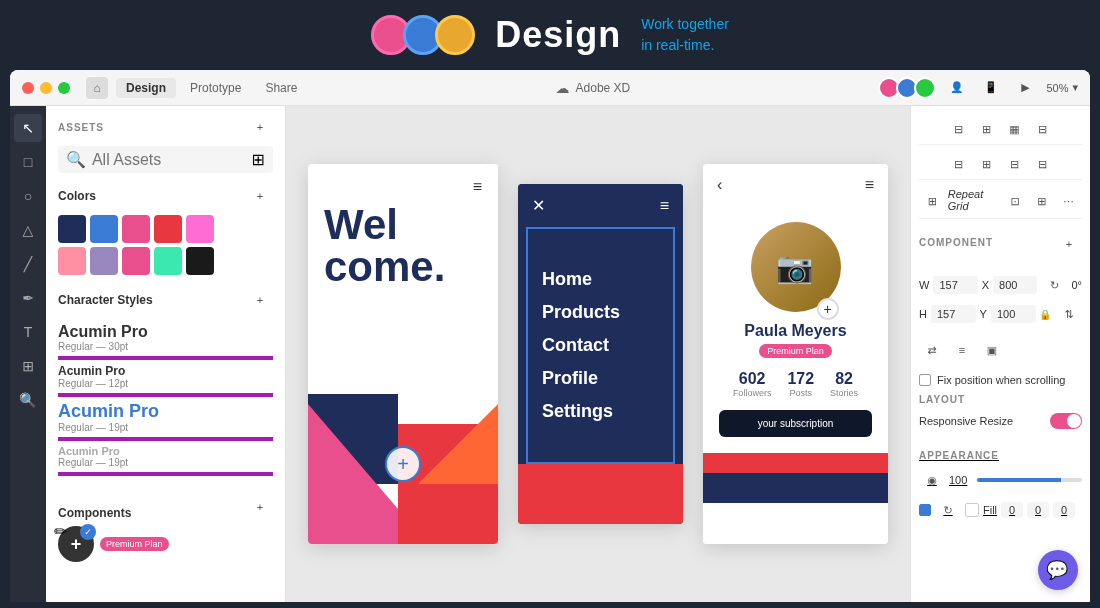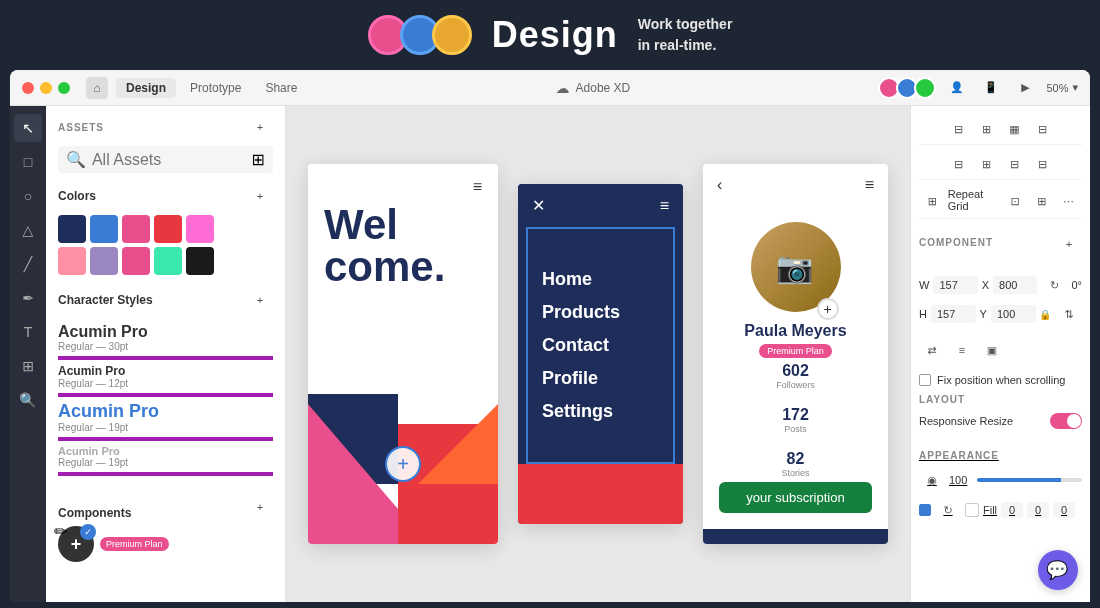--- a/index.html
+++ b/index.html
@@ -30,24 +30,23 @@
     .avatar-1 { background: #e84f8c; border-color: #ff6bb3; }
     .avatar-2 { background: #3a7bd5; border-color: #5ba3f5; }
     .avatar-3 { background: #e8a830; border-color: #ffc84a; }
     .banner-title {
       font-size: 36px;
       font-weight: 700;
       color: white;
       letter-spacing: 1px;
     }
     .banner-subtitle {
-      color: #e5e5e5;
+      color: #0ea5e9;
       font-size: 14px;
       line-height: 1.5;
-      font-weight: bold;
     }
 
     
     .app-window {
       background: #f0f0f0;
       margin: 0 10px;
       height: 532px;
       border-radius: 8px 8px 0 0;
       display: flex;
       flex-direction: column;
@@ -332,29 +331,28 @@
       display: flex; align-items: center; justify-content: center;
       font-size: 14px; color: #333; cursor: pointer;
     }
     .profile-img-wrap { position: relative; display: inline-block; }
     .profile-name { font-size: 16px; font-weight: 700; color: #1e2d5a; }
     .premium-badge {
       background: #e84f8c; color: white; font-size: 9px;
       padding: 2px 8px; border-radius: 8px; margin: 4px 0;
     }
     .profile-stats {
-      display: flex; gap: 16px; margin: 0 0; width: 100%;
+      display: flex; gap: 16px; margin: 8px 0; width: 100%;
       justify-content: center;
-      flex-direction: column;
     }
     .stat { text-align: center; }
     .stat-num { font-size: 16px; font-weight: 700; color: #1e2d5a; }
     .stat-label { font-size: 9px; color: #888; }
     .subscribe-btn {
-      background: #15803d; color: white; font-size: 13px;
+      background: #0f172a; color: white; font-size: 10px;
       padding: 8px 20px; border-radius: 6px; border: none;
       cursor: pointer; width: 100%; margin-top: 4px;
     }
     .frame3-bottom {
       background: #e8373e; height: 50px;
       display: flex; align-items: flex-end;
     }
 
     
     .right-panel {
@@ -657,21 +655,21 @@
 
         <div class="toolbar-row">
           <div class="tb-icon">⊟</div>
           <div class="tb-icon">⊞</div>
           <div class="tb-icon">⊟</div>
           <div class="tb-icon">⊟</div>
         </div>
 
         <div class="toolbar-row" style="justify-content:flex-start; gap:4px; padding: 4px 2px;">
           <div class="tb-icon">⊞</div>
-          <span style="font-size:11px;color:#333;">Repeat Grid</span>
+          <span style="font-size:11px;color:#333;font-style:italic;">Repeat Grid</span>
           <div class="tb-icon">⊡</div>
           <div class="tb-icon">⊞</div>
           <div class="tb-icon">⋯</div>
         </div>
 
         <div class="rp-section">
           <div style="display:flex;justify-content:space-between;align-items:center;">
             <span class="rp-label">COMPONENT</span>
             <div class="tb-icon">+</div>
           </div>

